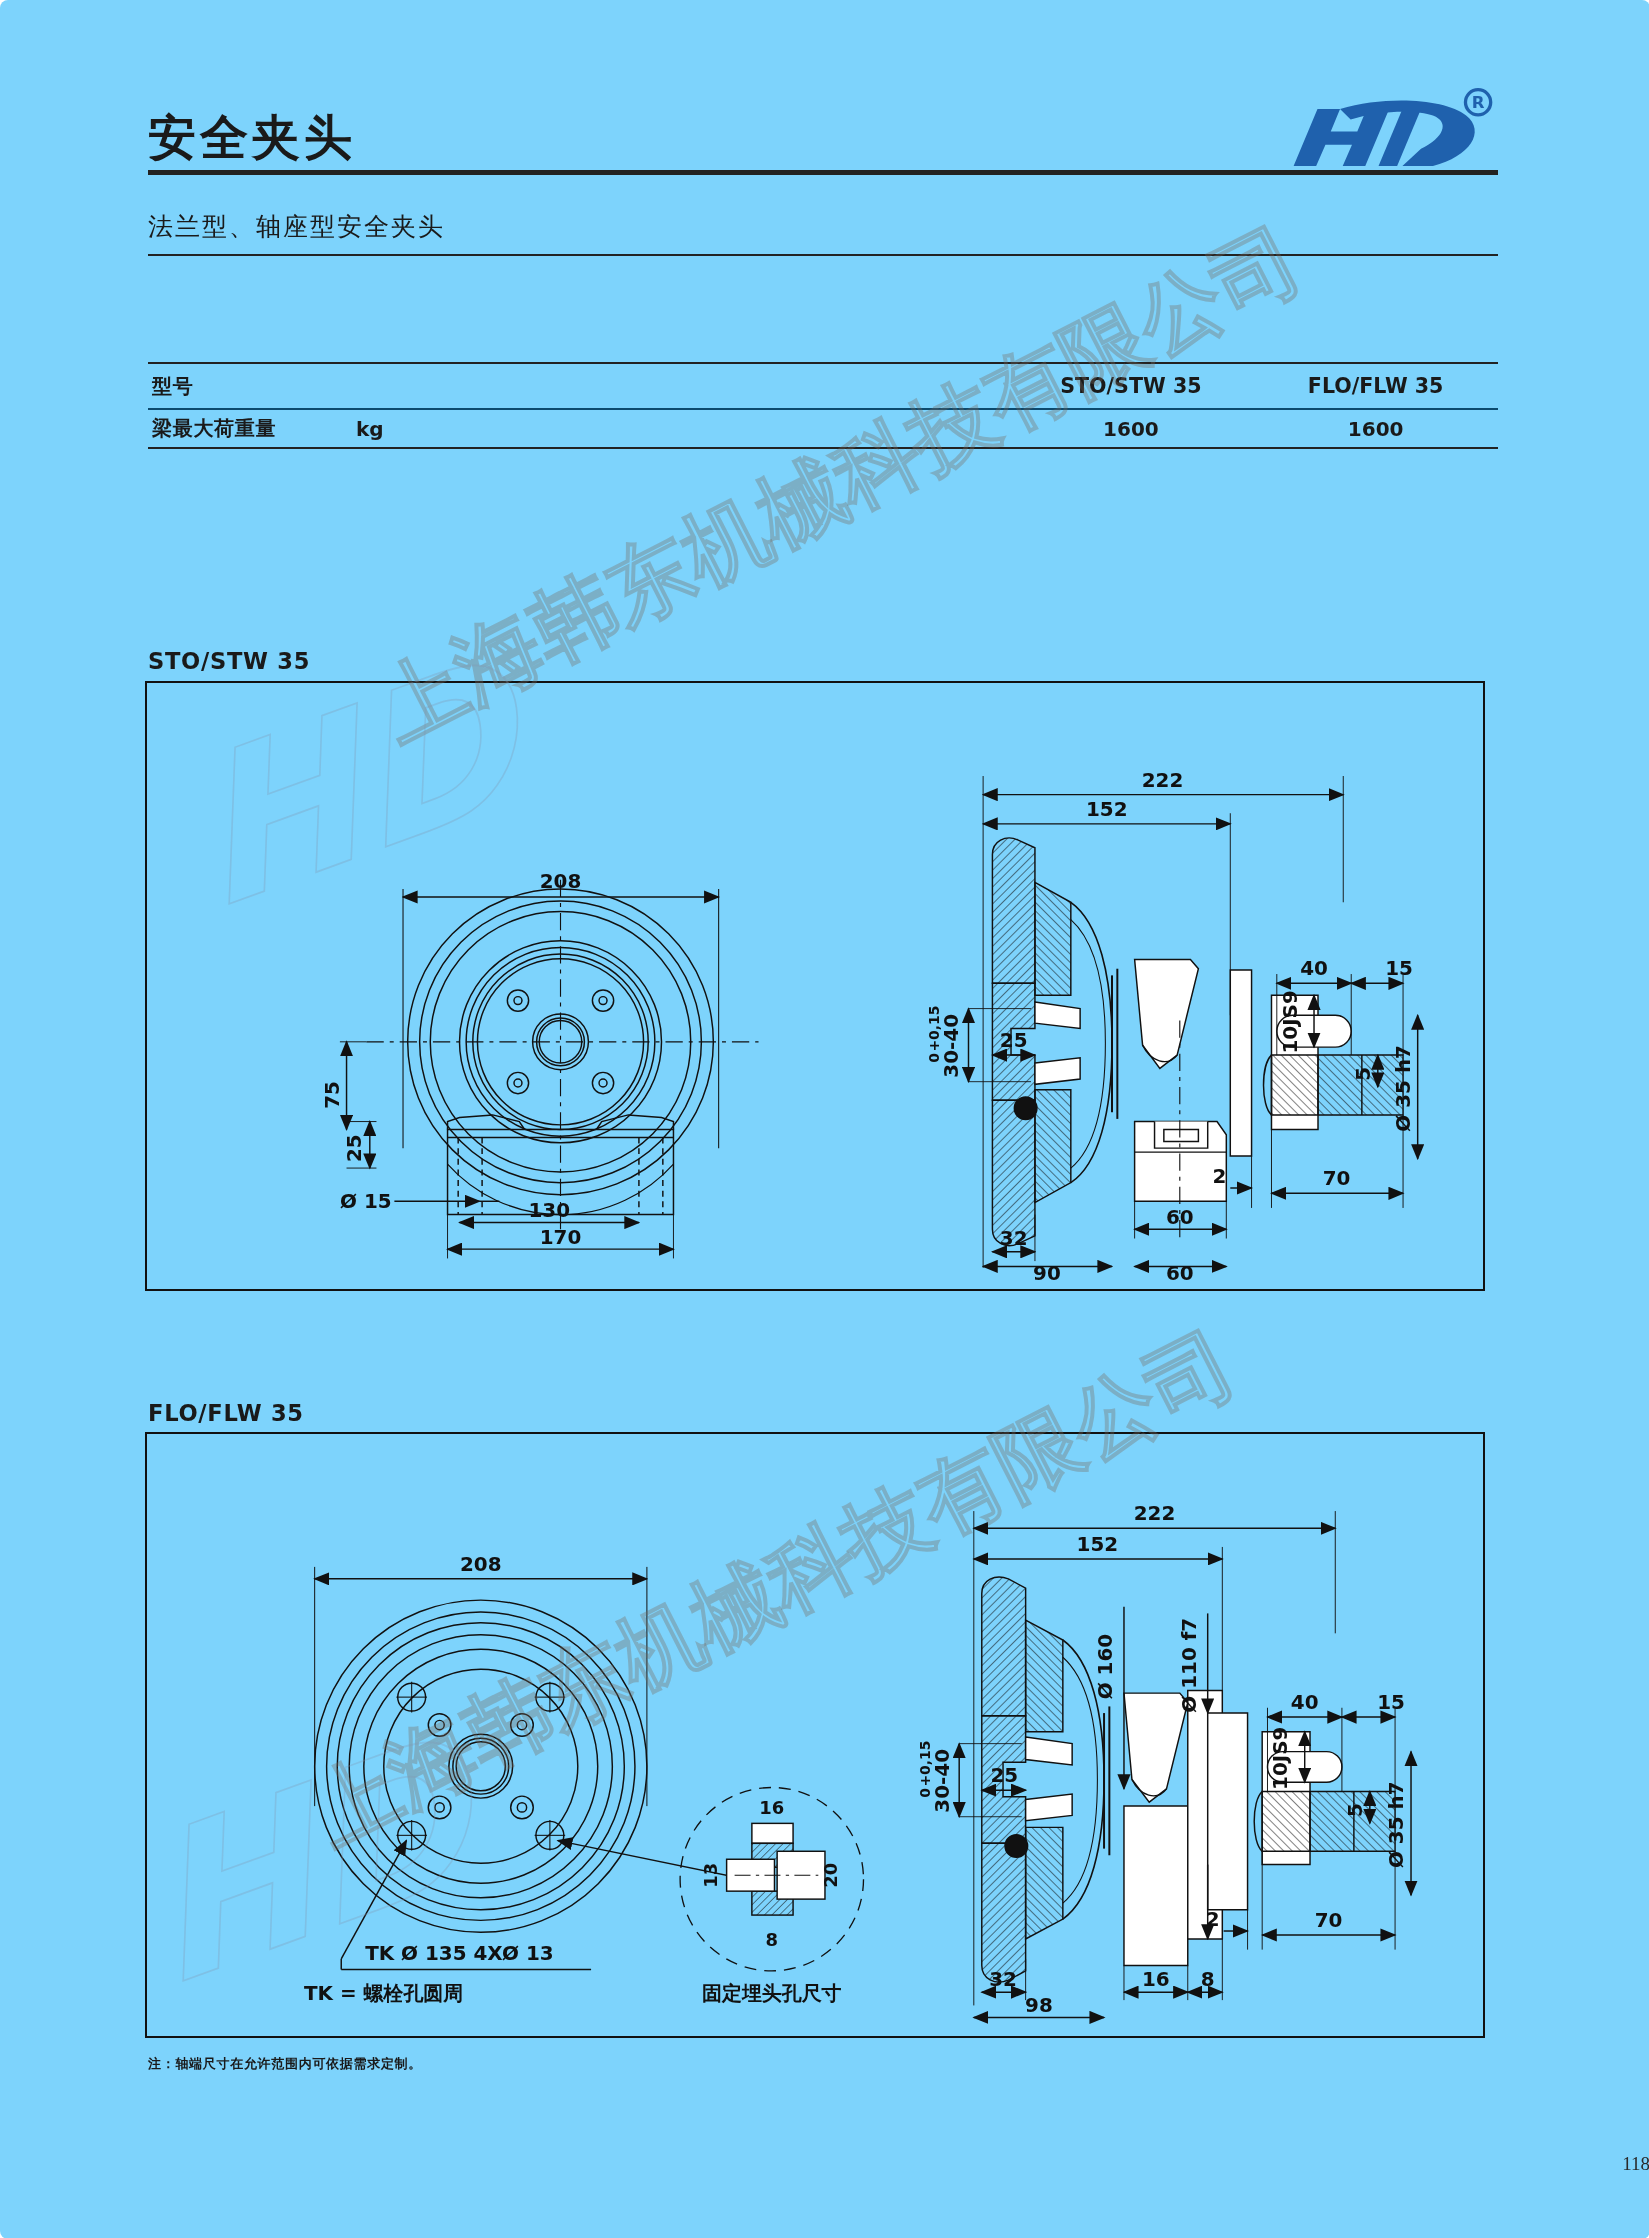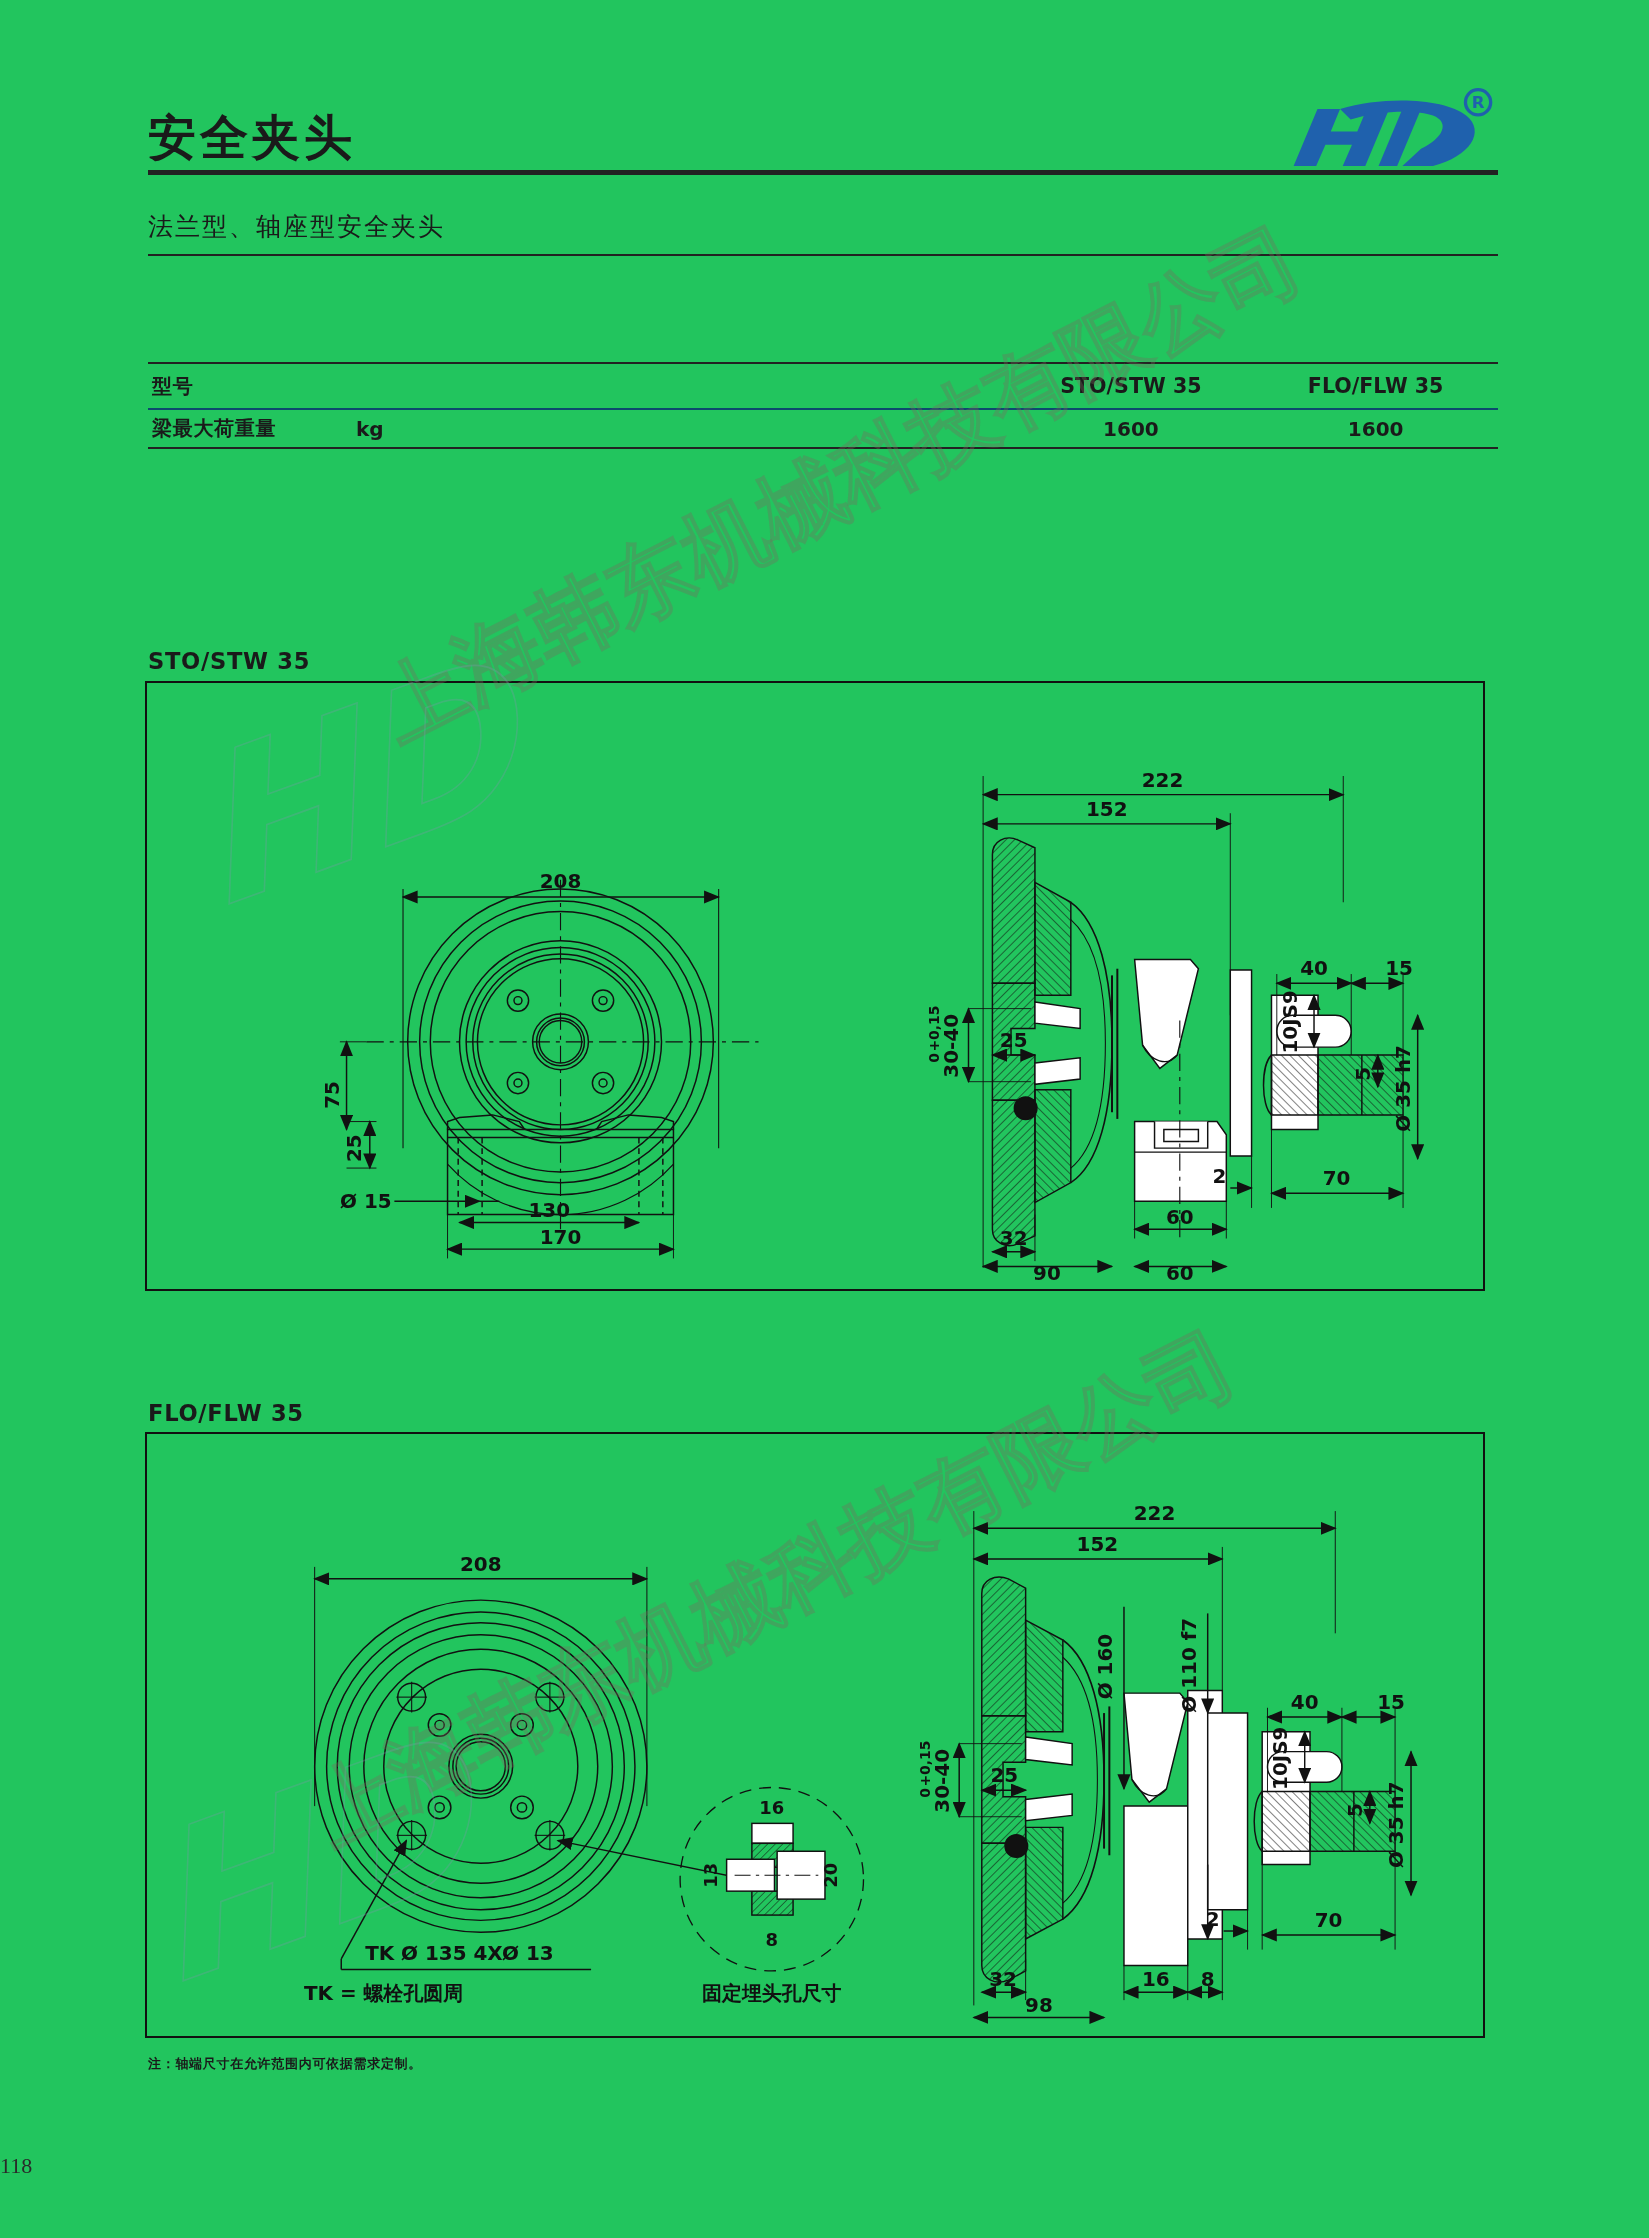--- a/index.html
+++ b/index.html
@@ -5,21 +5,22 @@
   html, body { margin:0; padding:0; background:#ffffff; }
   body {
     width:1650px; height:2239px;
     font-family:"Liberation Sans", sans-serif;
     color:#1a1a1a;
     position:relative;
     overflow:hidden;
   }
   .page {
     position:absolute; inset:0;
-    background:#22c55e;
+    background:#7dd3fc;
+    border-radius:8px;
   }
 
   
   .wm-layer{
     position:absolute; inset:0; pointer-events:none; z-index:40;
     overflow:hidden;
   }
   .wm{
     position:absolute;
     font-family:"DejaVu Sans", sans-serif;
@@ -92,21 +93,21 @@
   .dwg{ position:absolute; inset:0; }
   .dwg svg{ display:block; width:100%; height:100%; }
 
   .note{
     position:absolute; left:148px; top:2055px;
     font-size:13px; font-weight:700; letter-spacing:0.7px;
     font-family:"DejaVu Sans", sans-serif;
   }
   .pageno{
     position:absolute; left:0; right:0; top:2153px;
-    text-align:left; font-size:22px;
+    text-align:right; font-size:19px;
     font-family:"Liberation Serif", serif;
     color:#2a2a2a;
   }
 </style>
 </head>
 <body>
 
 <div class="page">
 
   <div class="hdr">

